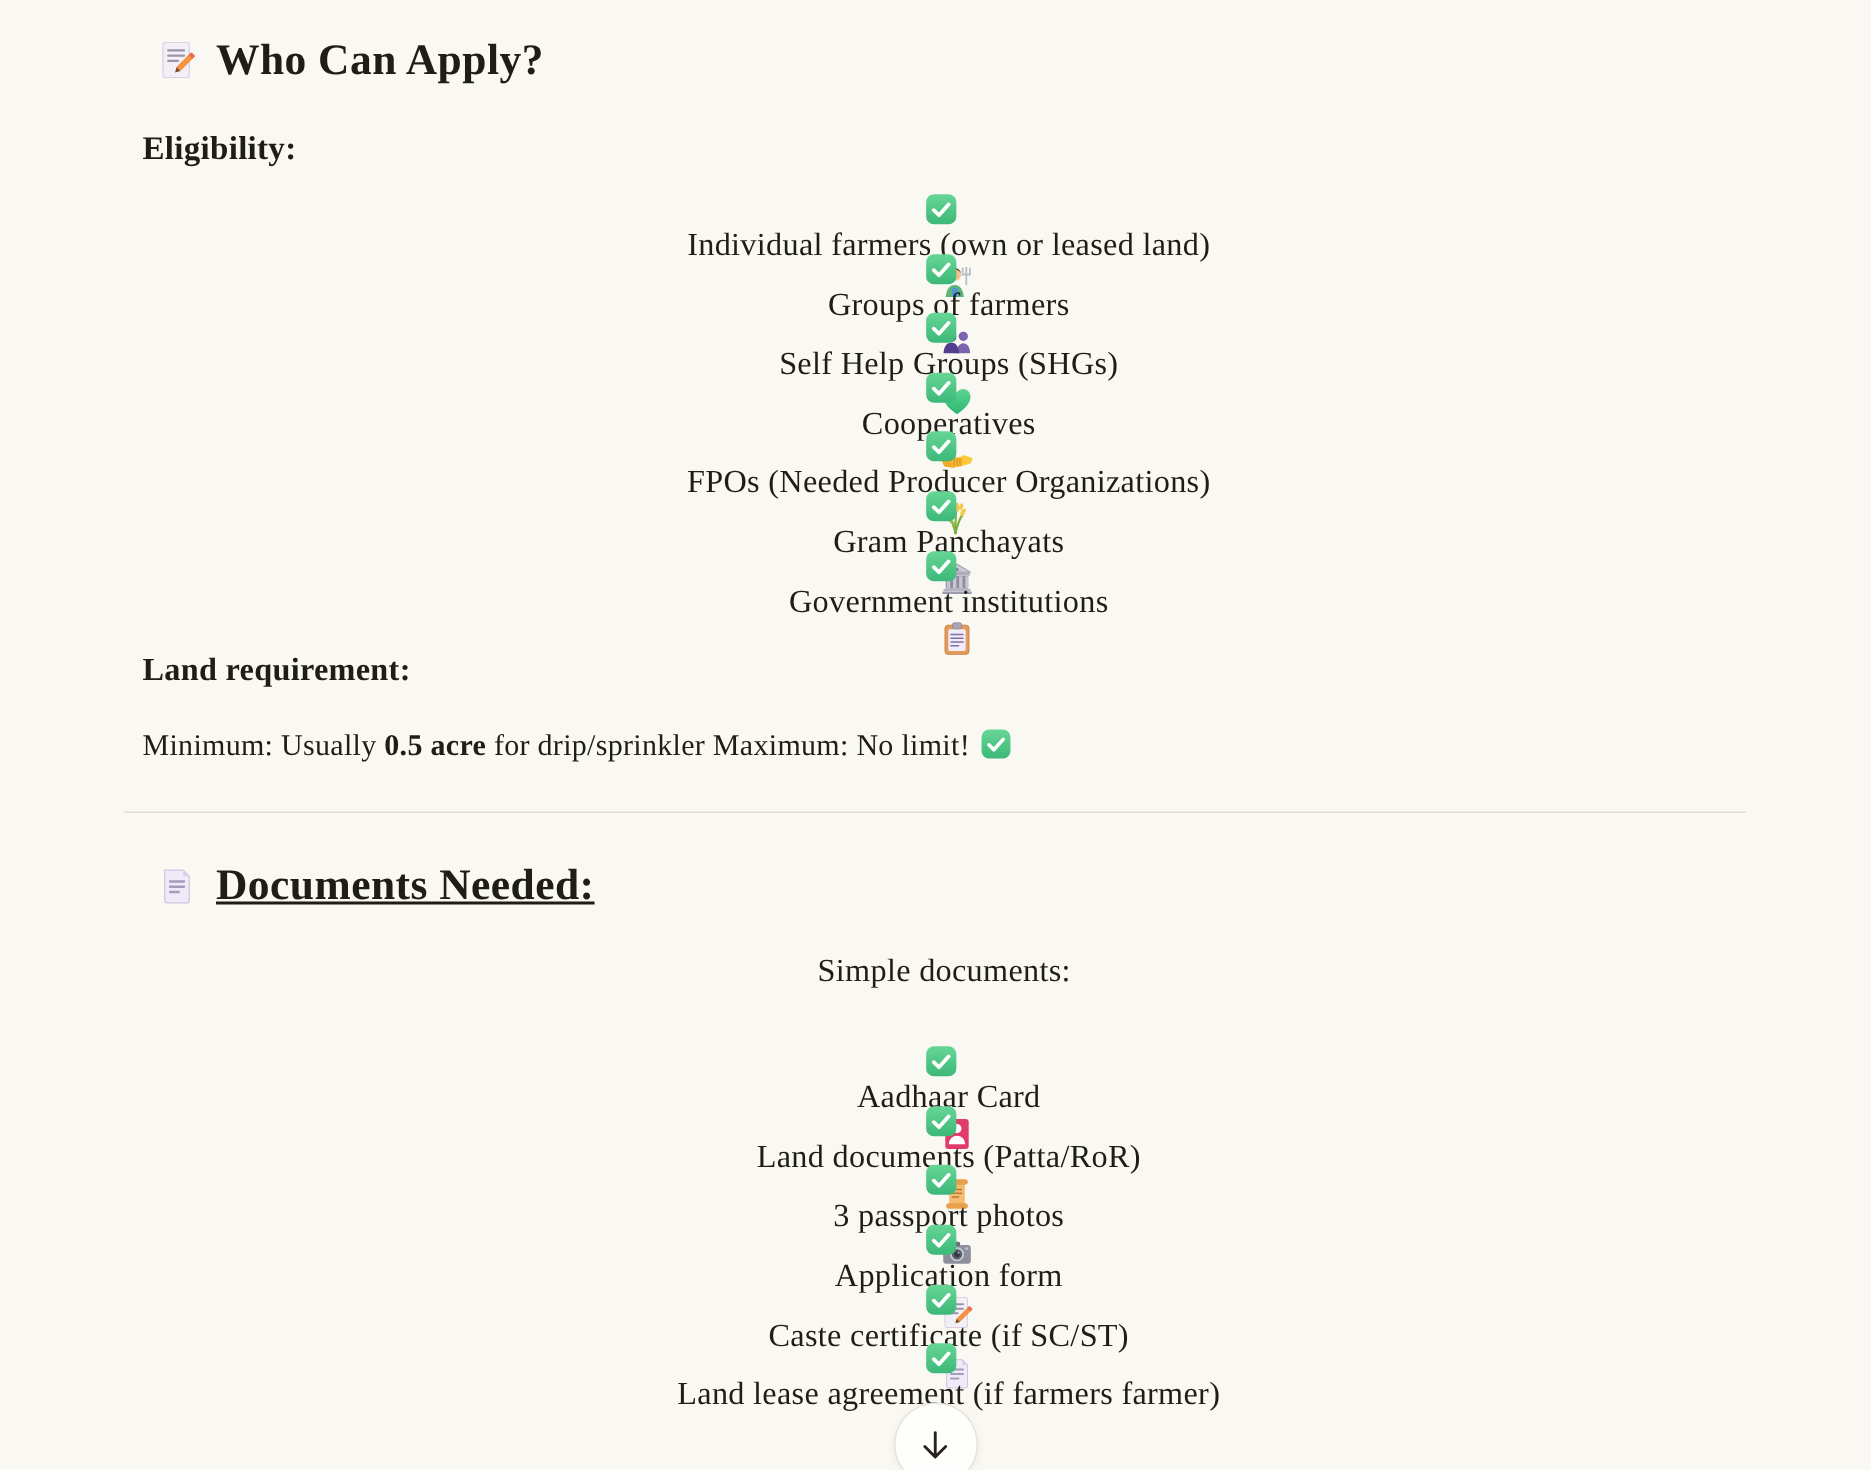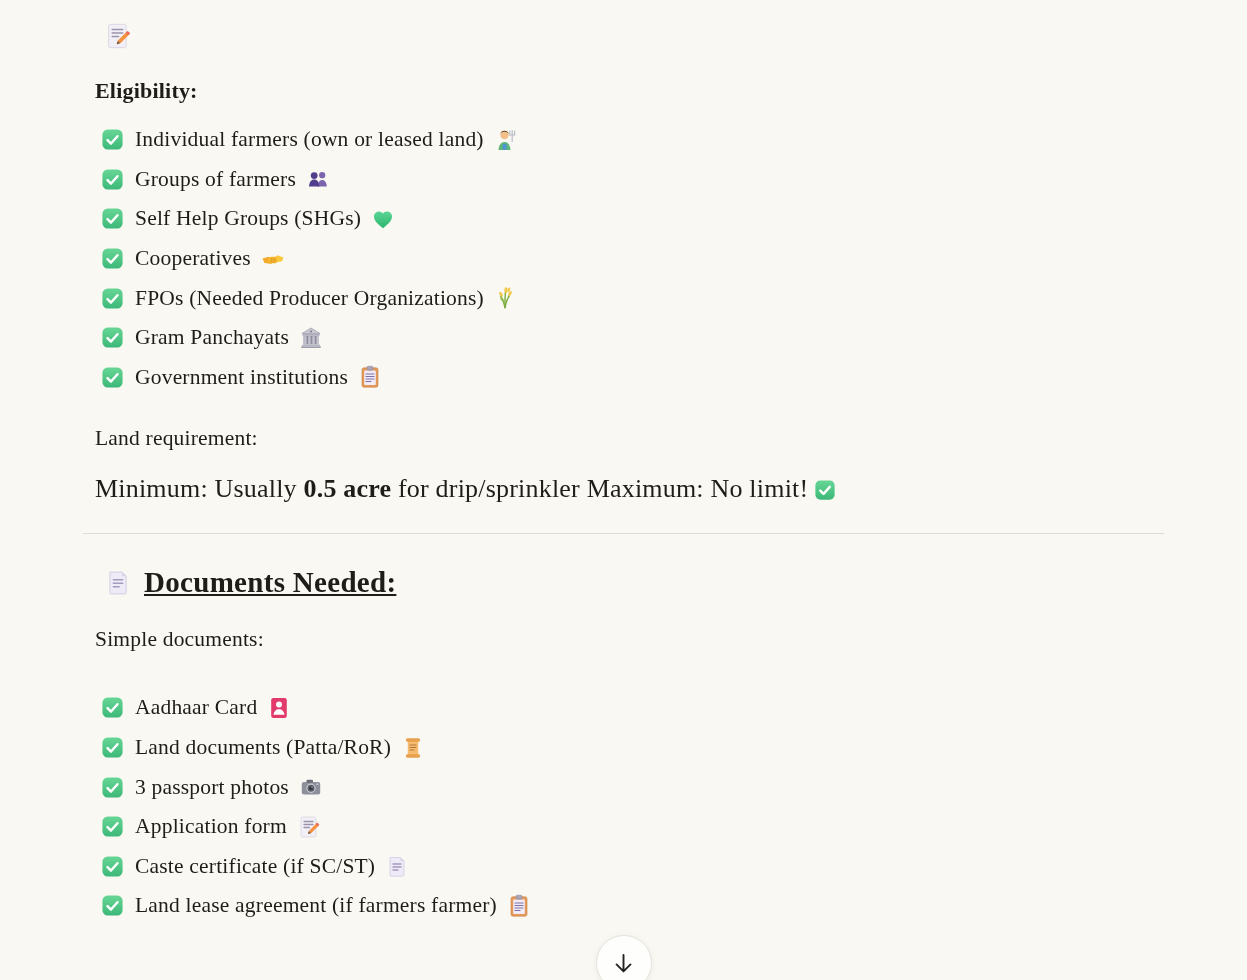--- a/index.html
+++ b/index.html
@@ -36,48 +36,50 @@
   h3.sub-heading {
     margin: 26px 0 0 12px;
     font-size: 22px;
     line-height: 30px;
     font-weight: 700;
   }
   h4.minor-heading {
     margin: 27px 0 0 12px;
     font-size: 21.5px;
     line-height: 28px;
-    font-weight: 400;
+    font-weight: 700;
   }
   ul.check-list {
     list-style: none;
     margin: 14px 0 0;
     padding: 0;
   }
   ul.check-list.docs { margin-top: 34px; }
   ul.check-list li {
     display: flex;
     align-items: center;
     height: 39.6px;
     padding-left: 18px;
     font-size: 21.5px;
+    flex-direction: column;
   }
   .emoji { display: inline-block; }
   .emoji svg { width: 100%; height: 100%; display: block; }
   .check { width: 23px; height: 23px; margin-right: 11px; flex: none; }
   .sfx { width: 24px; height: 24px; margin-left: 10px; flex: none; }
   p.body-text {
     margin: 23px 0 0 12px;
-    font-size: 26px;
+    font-size: 20px;
     line-height: 28px;
   }
   p.intro-text {
     margin: 24px 0 0 12px;
     font-size: 21.5px;
     line-height: 30px;
+    text-align: center;
   }
   .inline-check {
     width: 22px; height: 22px;
     vertical-align: -4px;
     margin-left: 6px;
   }
   hr.divider {
     border: none;
     border-top: 1px solid #dedcd4;
     margin: 30px 0 0;
@@ -259,20 +261,21 @@
 </svg>
 
 <div class="content">
 
   <h2 class="sec-heading">
     <span class="emoji h-ico">
         <svg viewBox="0 0 24 24">
           <use href="#i-memo" xlink:href="#i-memo"></use>
         </svg>
       </span>
+    <span>Who Can Apply?</span>
   </h2>
 
   <h3 class="sub-heading">Eligibility:</h3>
 
   <ul class="check-list">
     <li>
       <span class="emoji check">
           <svg viewBox="0 0 24 24">
             <use href="#i-check" xlink:href="#i-check"></use>
           </svg>

